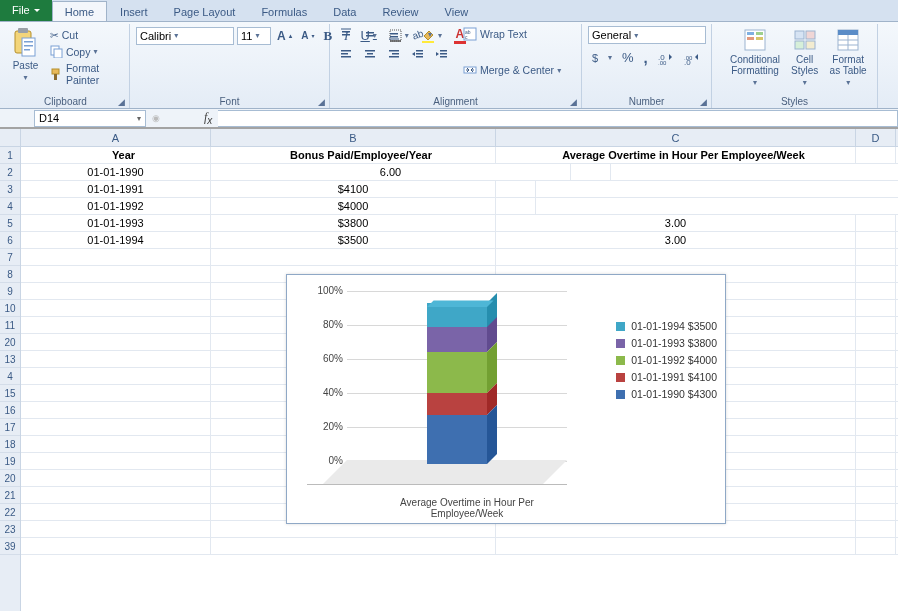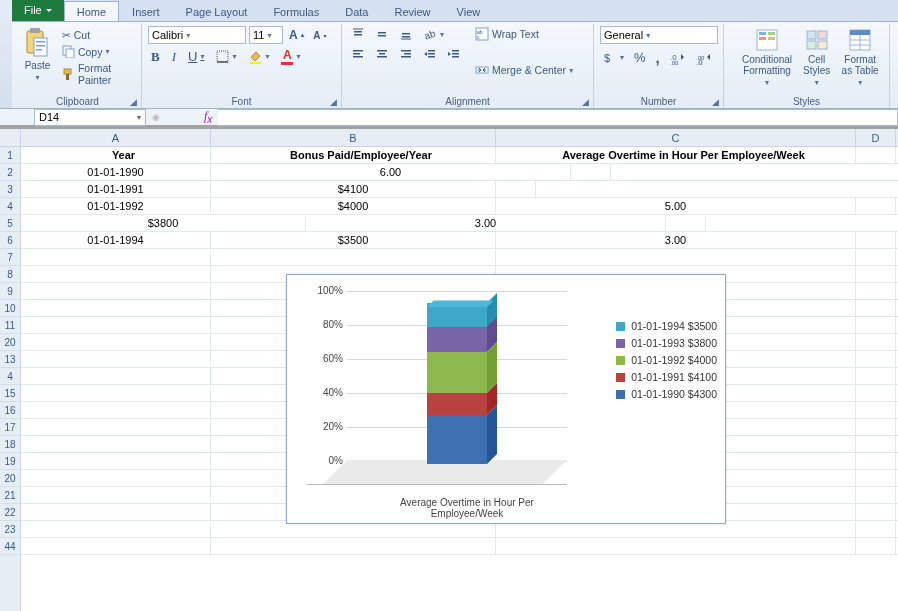--- a/index.html
+++ b/index.html
@@ -1,37 +1,37 @@
 <!DOCTYPE html>
 <html><head>
 <meta charset="utf-8">
 <style>
   * { box-sizing: border-box; margin: 0; padding: 0; font-family: "Segoe UI", Tahoma, sans-serif; }
   body { width: 898px; height: 611px; background: #fff; overflow: hidden; font-size: 11px; }
-  .ribbon { background: linear-gradient(#e6ecf4,#d4dfed); border-bottom:1px solid #a0b3c9;padding-left:12px; }
+  .ribbon { background: linear-gradient(#e6ecf4,#d4dfed); border-bottom:1px solid #a0b3c9; }
   .tabs { display:flex; height:22px; background:#d5e1f0; border-bottom:1px solid #a0b3c9; align-items:flex-end; }
   .file-tab { background:#1e7b3e; color:#fff; height:22px; padding:0 12px; display:flex; align-items:center; font-size:11px; position:relative; }
   .file-tab::after{ content:""; border:3px solid transparent; border-top-color:#fff; margin-left:4px; margin-top:3px;}
   .tab { padding:4px 12px 3px; font-size:11px; color:#3b5a85; cursor:pointer; border:1px solid transparent; border-bottom:none; }
   .tab.active { background:#f3f6fb; border-color:#a0b3c9; color:#3b5a85; }
   .rib-body { display:flex; height:86px; background:linear-gradient(#f4f8fc,#e4ecf6); padding:2px 2px 0; }
   .group { border-right:1px solid #c2d1e3; padding:2px 6px 1px; display:flex; flex-direction:column; justify-content:space-between; }
   .group-title { text-align:center; font-size:10px; color:#495f7e; padding:1px 0 0; position:relative;}
   .group-title .dlg{ position:absolute; right:-2px; bottom:0; font-size:9px; color:#5a7296;}
   .group-row{ display:flex; align-items:center; gap:3px; }
   .big-btn{ display:flex; flex-direction:column; align-items:center; justify-content:center; padding:2px 4px; gap:2px; cursor:pointer;}
   .big-btn .lbl{ font-size:10px; color:#3b5a85; text-align:center; line-height:1.1;}
   .small-btn{ display:flex; align-items:center; gap:3px; font-size:10.5px; color:#3b5a85; padding:1px 3px; cursor:pointer;}
   .ico{ display:inline-flex; align-items:center; justify-content:center; }
   .combo{ display:flex; align-items:center; background:#fff; border:1px solid #a7bcd3; height:18px; font-size:11px; padding:0 3px; }
   .combo .dd{ color:#5a7296; font-size:8px; margin-left:3px;}
-  .namebox-row{ display:flex; height:20px; border-bottom:4px solid #a3a3a3; background:#eef3f9; align-items:center;}
+  .namebox-row{ display:flex; height:20px; border-bottom:2px solid #a3a3a3; background:#eef3f9; align-items:center;}
   .namebox{ width:112px; background:#fff; border:1px solid #a7bcd3; margin:1px 2px; display:flex; align-items:center; padding:0 4px; font-size:11px; justify-content:space-between; height:17px;}
   .namebox .dd{font-size:8px;color:#666;}
-  .fx{ font-style:italic; font-family: "Cambria Math", serif; color:#a21caf; padding:0 6px; font-size:12px;}
+  .fx{ font-style:italic; font-family: "Cambria Math", serif; color:#404040; padding:0 6px; font-size:12px;}
   .fbar-input{ flex:1; background:#fff; border:1px solid #a7bcd3; border-left:none; height:17px;}
   .sheet{ display:flex; height:483px; }
   .rowhead-col{ width:21px; background:#e7edf5; border-right:1px solid #c9d5e4;}
   .corner{ height:18px; border-bottom:1px solid #c9d5e4; background:#e7edf5;}
   .rowhead{ height:17px; border-bottom:1px solid #d4dde9; text-align:center; font-size:10px; color:#3a5a85; line-height:17px;}
   .grid{ flex:1; position:relative; overflow:hidden;}
   .colheads{ display:flex; height:18px; background:#e7edf5; border-bottom:1px solid #c9d5e4;}
   .colhead{ border-right:1px solid #c9d5e4; text-align:center; font-size:11px; color:#3a5a85; line-height:18px;}
   .colA{width:190px;} .colB{width:285px;} .colC{width:360px;} .colD{width:40px;}
   .datarow{ display:flex; height:17px; border-bottom:1px solid #e2e8f0;}
@@ -110,21 +110,21 @@
                 </svg>
               </span>
               <span>Format Painter</span>
             </div>
         </div>
       </div>
       <div class="group-title"><span>Clipboard</span><span class="dlg">◢</span></div>
     </div>
 
     <div class="group" style="width:200px">
-      <div style="display:flex;flex-direction:column;gap:3px;">
+      <div style="display:flex;flex-direction:row;gap:3px;">
         <div class="group-row">
           <div class="combo" style="width:98px">
               <span>Calibri</span>
               <span class="dd">▾</span>
             </div>
           <div class="combo" style="width:34px">
               <span>11</span>
               <span class="dd">▾</span>
             </div>
           <span class="small-btn" style="font-size:12px;">
@@ -373,21 +373,21 @@
         <div class="rowhead">4</div>
         <div class="rowhead">15</div>
         <div class="rowhead">16</div>
         <div class="rowhead">17</div>
         <div class="rowhead">18</div>
         <div class="rowhead">19</div>
         <div class="rowhead">20</div>
         <div class="rowhead">21</div>
         <div class="rowhead">22</div>
         <div class="rowhead">23</div>
-        <div class="rowhead">44</div>
+        <div class="rowhead">39</div>
       </div>
   </div>
   <div class="grid">
     <div class="colheads">
       <div class="colhead colA">A</div>
       <div class="colhead colB">B</div>
       <div class="colhead colC">C</div>
       <div class="colhead colD">D</div>
     </div>
     <div id="databody">
@@ -403,24 +403,24 @@
           <div class="cell colD"></div>
         </div>
         <div class="datarow">
           <div class="cell colA">01-01-1991</div>
           <div class="cell colB">$4100</div>
           <div class="cell colD"></div>
         </div>
         <div class="datarow">
           <div class="cell colA">01-01-1992</div>
           <div class="cell colB">$4000</div>
-          <div class="cell colC">5.00</div>
-          <div class="cell colD"></div>
-        </div>
-        <div class="datarow">
+          <div class="cell colD"></div>
+        </div>
+        <div class="datarow">
+          <div class="cell colA">01-01-1993</div>
           <div class="cell colB">$3800</div>
           <div class="cell colC">3.00</div>
           <div class="cell colD"></div>
         </div>
         <div class="datarow">
           <div class="cell colA">01-01-1994</div>
           <div class="cell colB">$3500</div>
           <div class="cell colC">3.00</div>
           <div class="cell colD"></div>
         </div>

